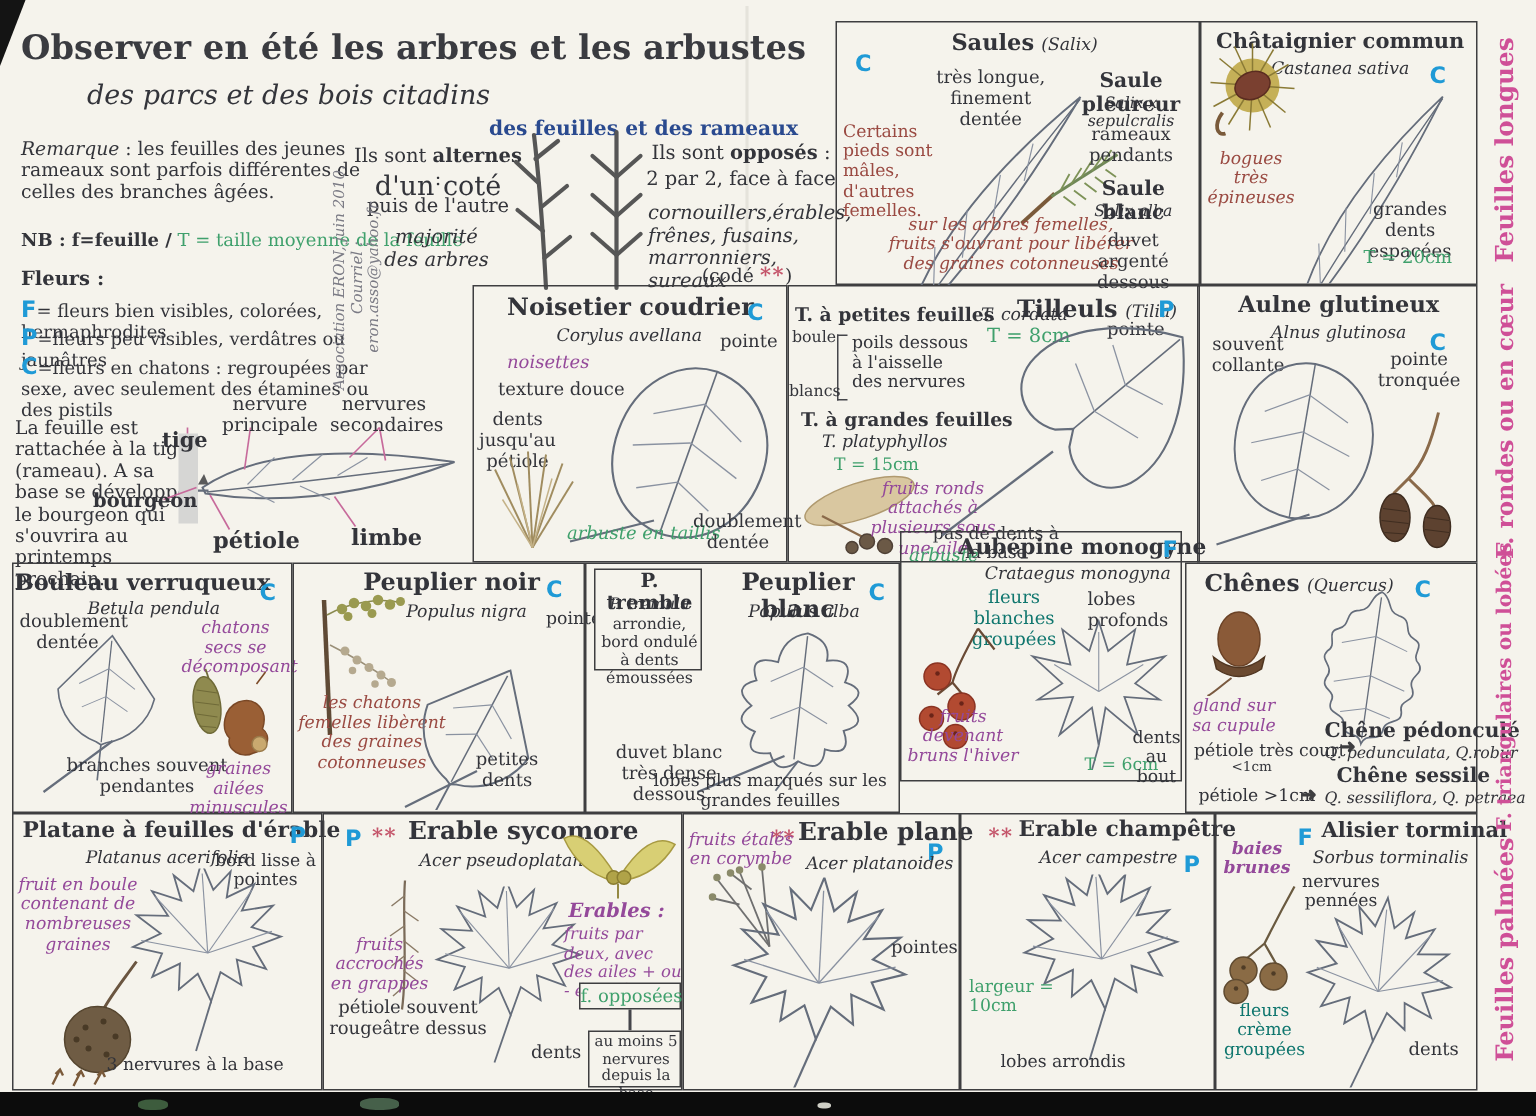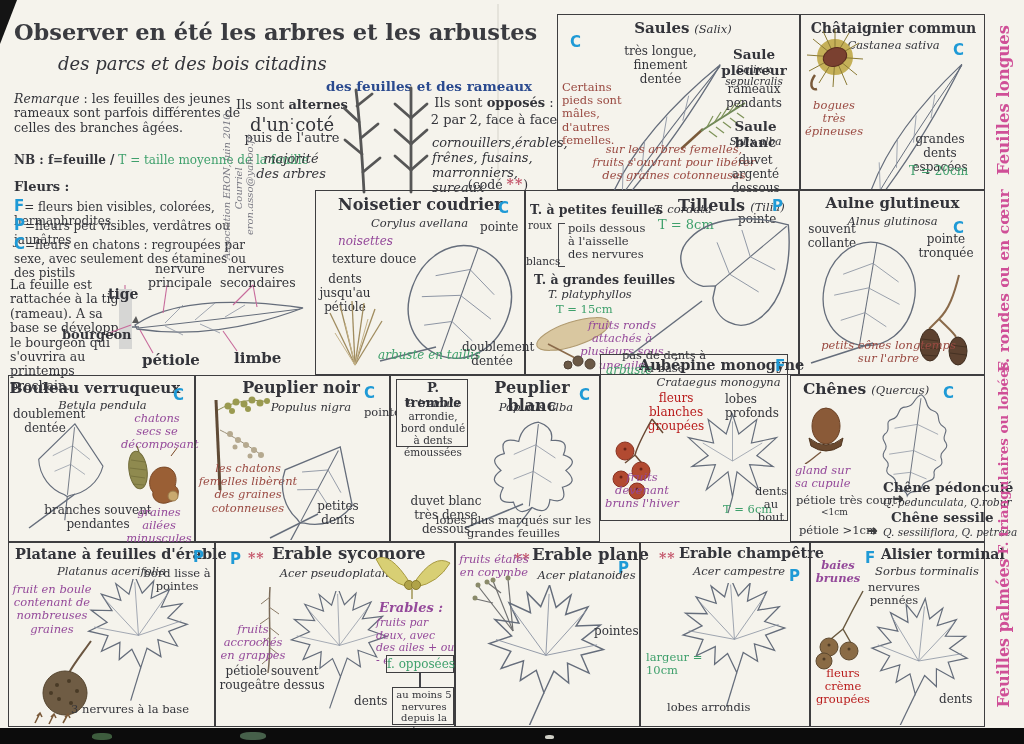--- a/index.html
+++ b/index.html
@@ -1,20 +1,20 @@
 <!DOCTYPE html>
 <html><head>
 <meta charset="utf-8">
 <style>
   html,body{margin:0;padding:0;background:#888;}
   #page{position:relative;width:1024px;height:744px;background:#f5f3ec;overflow:hidden;font-family:"DejaVu Serif",serif;color:#33343a;}
   .t{position:absolute;font-size:12px;line-height:1.15;}
   .b{font-weight:bold}.i{font-style:italic}.c{text-align:center}.nw{white-space:nowrap}
   .badge{position:absolute;font-family:"DejaVu Sans",sans-serif;font-weight:bold;color:#1f9ad6;font-size:15px;}
-  .grn{color:#3fa06c}.pur{color:#94499a}.red{color:#9a4a42}.blu{color:#b91c1c}.pnk{color:#cf4f97}
+  .grn{color:#3fa06c}.pur{color:#94499a}.red{color:#9a4a42}.blu{color:#0f766e}.pnk{color:#cf4f97}
   .bluhead{color:#2a4a8f}
   .stars{position:absolute;color:#c4556a;font-weight:bold;font-size:14px;letter-spacing:1px;}
   .panel{position:absolute;border:1.6px solid #3e3e40;box-sizing:border-box;}
   .box{position:absolute;border:1.3px solid #3e3e40;box-sizing:border-box;background:#f5f3ec;}
   .vlabel{position:absolute;transform:translate(-50%,-50%) rotate(-90deg);white-space:nowrap;font-weight:bold;}
   .svgabs{position:absolute;}
   .lines span{display:block}
   .corner{position:absolute;left:0;top:0;width:0;height:0;border-top:44px solid #141414;border-right:17px solid transparent;}
   .crease{position:absolute;left:497px;top:4px;width:2px;height:184px;background:rgba(90,85,70,0.10);}
   .bstrip{position:absolute;left:0;top:728px;width:1024px;height:16px;background:#0c0c0c;}
@@ -304,21 +304,21 @@
     <div class="t i grn" style="left:62px;top:158px;font-size:12px;">arbuste en taillis</div>
     <div class="t c" style="left:146px;top:150px;width:60px;font-size:12px;">doublement dentée</div>
   </div>
 
   <div class="panel" style="left:525px;top:190px;width:275px;height:185px;">
     <div class="t nw" style="left:152px;top:6px;font-size:16px;"><span class="b">Tilleuls</span> <span class="i" style="font-size:11.5px">(Tilia)</span></div>
     <div class="badge" style="left:246px;top:6px;">P</div>
     <div class="t b nw" style="left:4px;top:12px;font-size:12.5px;">T. à petites feuilles</div>
     <div class="t i nw" style="left:128px;top:12px;font-size:11.5px;">T. cordata</div>
     <div class="t grn" style="left:132px;top:27px;font-size:13px;">T = 8cm</div>
-    <div class="t" style="left:2px;top:28px;font-size:10.5px;">roux</div>
+    <div class="t" style="left:2px;top:28px;font-size:10.5px;">boule</div>
     <div style="position:absolute;left:32px;top:32px;width:6px;height:42px;border-left:1.4px solid #44454a;border-top:1.4px solid #44454a;border-bottom:1.4px solid #44454a;"></div>
     <div class="t" style="left:42px;top:31px;width:78px;font-size:11.5px;">poils dessous à l'aisselle des nervures</div>
     <div class="t" style="left:0px;top:64px;font-size:10.5px;">blancs</div>
     <div class="t b nw" style="left:8px;top:82px;font-size:12.5px;">T. à grandes feuilles</div>
     <div class="t i nw" style="left:22px;top:97px;font-size:11.5px;">T. platyphyllos</div>
     <div class="t grn" style="left:30px;top:112px;font-size:11.5px;">T = 15cm</div>
     <svg class="svgabs" style="left:2px;top:118px;" width="96" height="66" viewBox="0 0 96 66">
       <ellipse cx="45" cy="25" rx="38" ry="12" transform="rotate(-18 45 25)" fill="#d9c7a0" stroke="#b09a6f"></ellipse>
       <path d="M20,35 L55,53" stroke="#8a6a4a" stroke-width="1.6" fill="none"></path>
       <circle cx="50" cy="52" r="5" fill="#6b5946" stroke="#4f4136"></circle>
@@ -353,21 +353,20 @@
       <ellipse cx="26" cy="74" rx="10" ry="16" fill="#5d4230" stroke="#3f2d20"></ellipse>
       <ellipse cx="54" cy="80" rx="9" ry="14" fill="#5d4230" stroke="#3f2d20"></ellipse>
       <g stroke="#3f2d20" stroke-width="0.8">
           <path d="M18,68 L34,70"></path>
           <path d="M17,76 L35,78"></path>
           <path d="M19,84 L33,85"></path>
           <path d="M47,74 L62,76"></path>
           <path d="M46,82 L62,84"></path>
         </g>
     </svg>
-    <div class="t i c red" style="left:22px;top:148px;width:135px;font-size:11.5px;">petits cônes longtemps sur l'arbre</div>
   </div>
 
   <div class="panel" style="left:8px;top:375px;width:187px;height:167px;">
     <div class="t b c" style="left:0px;top:4px;width:172px;font-size:15px;">Bouleau verruqueux</div>
     <div class="badge" style="left:164px;top:10px;">C</div>
     <div class="t i c" style="left:0px;top:23px;width:187px;font-size:11.5px;">Betula pendula</div>
     <div class="t c" style="left:4px;top:32px;width:64px;font-size:12px;">doublement dentée</div>
     <svg class="svgabs" style="left:12px;top:40px;" width="115" height="118" viewBox="0 0 115 118">
       <g transform="translate(12,0) rotate(6) scale(0.85)">
           <use href="#leaf-tri"></use>

